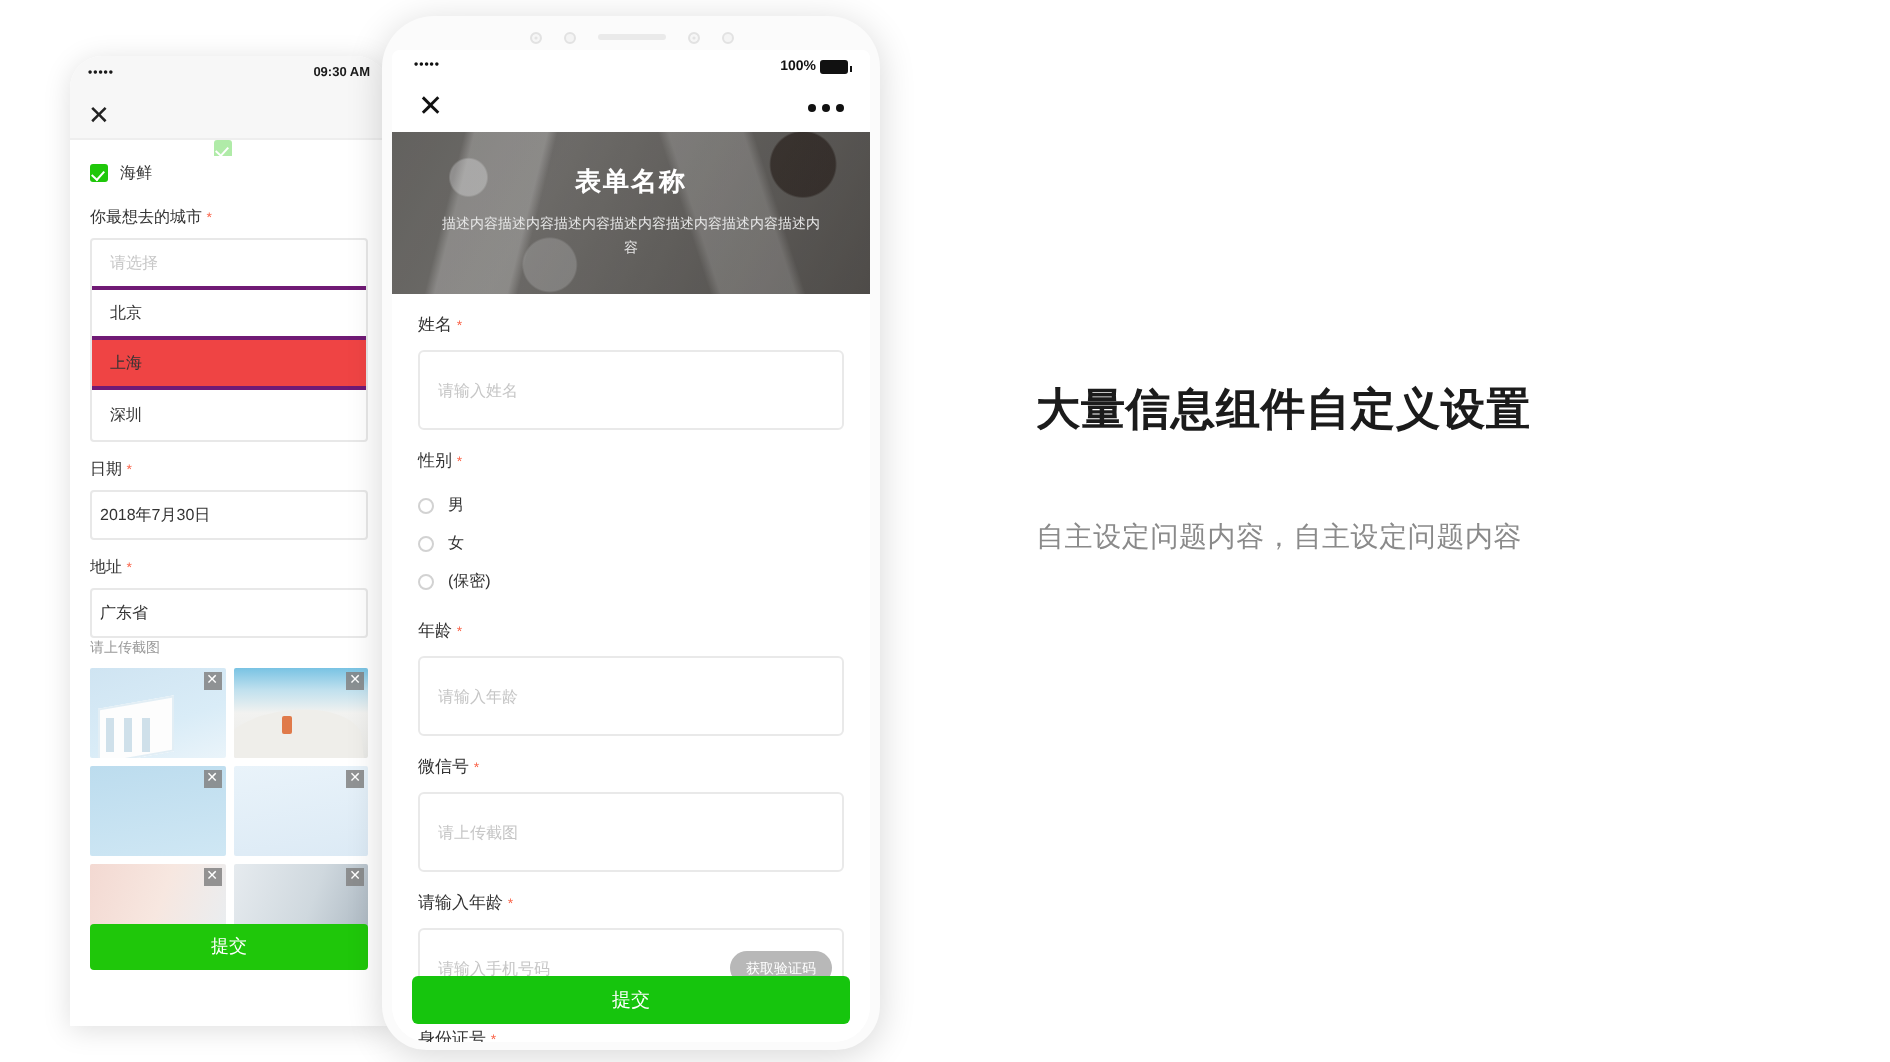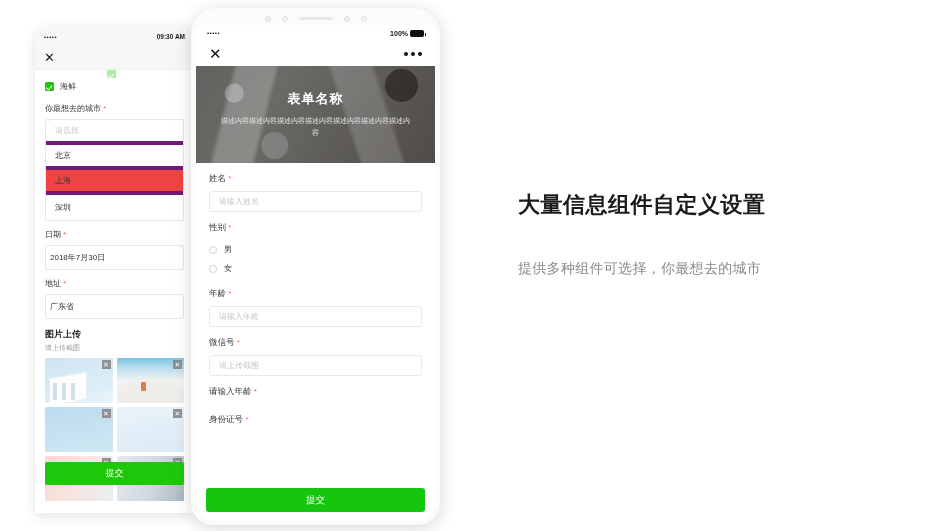--- a/index.html
+++ b/index.html
@@ -49,21 +49,21 @@
   .lp-field-label {
     font-size:8px; color:#333; padding:8px 10px 5px 10px;
   }
   .req { color:#fa6045; font-size:7px; }
   .lp-select-box {
     margin:0 10px; border:1px solid #e8e8e8; border-radius:2px;
     background:#fff; overflow:hidden;
   }
   .lp-opt {
     height:25px; display:flex; align-items:center; padding:0 9px;
-    font-size:8px; color:#333; border-bottom:4px solid #701a75;
+    font-size:8px; color:#333; border-bottom:2px solid #701a75;
   }
   .lp-opt:last-child { border-bottom:none; }
   .lp-opt.ph { color:#c8c8c8; }
   .lp-opt.sel { background:#ef4444; }
   .lp-input-box {
     margin:0 10px; height:25px; border:1px solid #e8e8e8; border-radius:2px;
     display:flex; align-items:center; padding:0 4px;
     font-size:8px; color:#333; background:#fff;
   }
   .lp-sec-title { font-size:9px; color:#222; font-weight:bold; padding:9px 10px 2px; }
@@ -148,21 +148,21 @@
   }
   .rp-nav {
     height:25px; background:#fff; display:flex; align-items:center;
     justify-content:space-between; padding:0 13px;
   }
   .x-glyph-lg { font-size:15px; color:#111; line-height:1; font-weight:300; }
   .dots3 { display:flex; gap:3px; }
   .dots3 i { width:4px; height:4px; border-radius:50%; background:#111; display:block; }
 
   .banner {
-    height:97px; position:relative; overflow:hidden;
+    height:81px; position:relative; overflow:hidden;
     background:
       radial-gradient(circle at 16% 28%, rgba(255,255,255,.55) 0 9px, transparent 10px),
       radial-gradient(circle at 86% 20%, rgba(40,26,20,.55) 0 16px, transparent 17px),
       radial-gradient(circle at 33% 82%, rgba(255,255,255,.35) 0 13px, transparent 14px),
       linear-gradient(118deg,#8d8b87 0%,#9b9894 32%,#8a8783 58%,#706c68 100%);
   }
   .banner::before {
     content:""; position:absolute; inset:0;
     background:
       linear-gradient(104deg, transparent 14%, rgba(255,255,255,.22) 16%, rgba(255,255,255,.22) 30%, transparent 32%),
@@ -173,21 +173,21 @@
     position:relative; z-index:2; height:100%;
     display:flex; flex-direction:column; align-items:center; justify-content:center;
     padding:0 24px; text-align:center;
   }
   .banner-title { color:#fff; font-size:13px; font-weight:bold; letter-spacing:1px; margin-bottom:7px; }
   .banner-desc { color:#e6e6e6; font-size:7px; line-height:1.65; }
 
   .form-area { background:#fff; padding:0 0 4px; }
   .f-label { font-size:8.5px; color:#333; padding:10px 13px 6px; }
   .f-input {
-    margin:0 13px; height:21px; border:1px solid #e9e9e9; border-radius:3px;
+    margin:0 13px; height:40px; border:1px solid #e9e9e9; border-radius:3px;
     display:flex; align-items:center; padding:0 9px;
     font-size:8px; color:#c6c6c6; background:#fff; position:relative;
   }
   .radio-line { display:flex; align-items:center; padding:4px 13px; }
   .radio {
     width:8px; height:8px; border-radius:50%; border:1px solid #d2d2d2;
     margin-right:7px; flex:none; background:#fff;
   }
   .radio-label { font-size:8px; color:#333; }
   .code-btn {
@@ -250,21 +250,20 @@
       <span class="req">*</span>
     </div>
     <div class="lp-input-box">2018年7月30日</div>
 
     <div class="lp-field-label">
       <span>地址</span>
       <span class="req">*</span>
     </div>
     <div class="lp-input-box">广东省</div>
 
-    <div class="lp-sec-title">图片上传</div>
     <div class="lp-sec-sub">请上传截图</div>
 
     <div class="thumb-grid">
       <div class="thumb th-a">
         <span class="xbtn">✕</span>
       </div>
       <div class="thumb th-b">
         <span class="xbtn">✕</span>
       </div>
       <div class="thumb th-c">
@@ -334,44 +333,52 @@
         <span class="req">*</span>
       </div>
       <div class="radio-line">
         <span class="radio"></span>
         <span class="radio-label">男</span>
       </div>
       <div class="radio-line">
         <span class="radio"></span>
         <span class="radio-label">女</span>
       </div>
+      <div class="radio-line">
+        <span class="radio"></span>
+        <span class="radio-label">(保密)</span>
+      </div>
 
       <div class="f-label">
         <span>年龄</span>
         <span class="req">*</span>
       </div>
       <div class="f-input">请输入年龄</div>
 
       <div class="f-label">
         <span>微信号</span>
         <span class="req">*</span>
       </div>
       <div class="f-input">请上传截图</div>
 
       <div class="f-label">
         <span>请输入年龄</span>
         <span class="req">*</span>
+      </div>
+      <div class="f-input">
+        <span>请输入手机号码</span>
+        <span class="code-btn">获取验证码</span>
       </div>
 
       <div class="f-label">
         <span>身份证号</span>
         <span class="req">*</span>
       </div>
     </div>
 
     <div id="rp-submit">提交</div>
   </div>
 </div>
 
 <div id="copy">
   <h1>大量信息组件自定义设置</h1>
-  <p>提供多种组件可选择，你最想去的城市</p>
+  <p>自主设定问题内容，自主设定问题内容</p>
 </div>
 
 </body></html>

